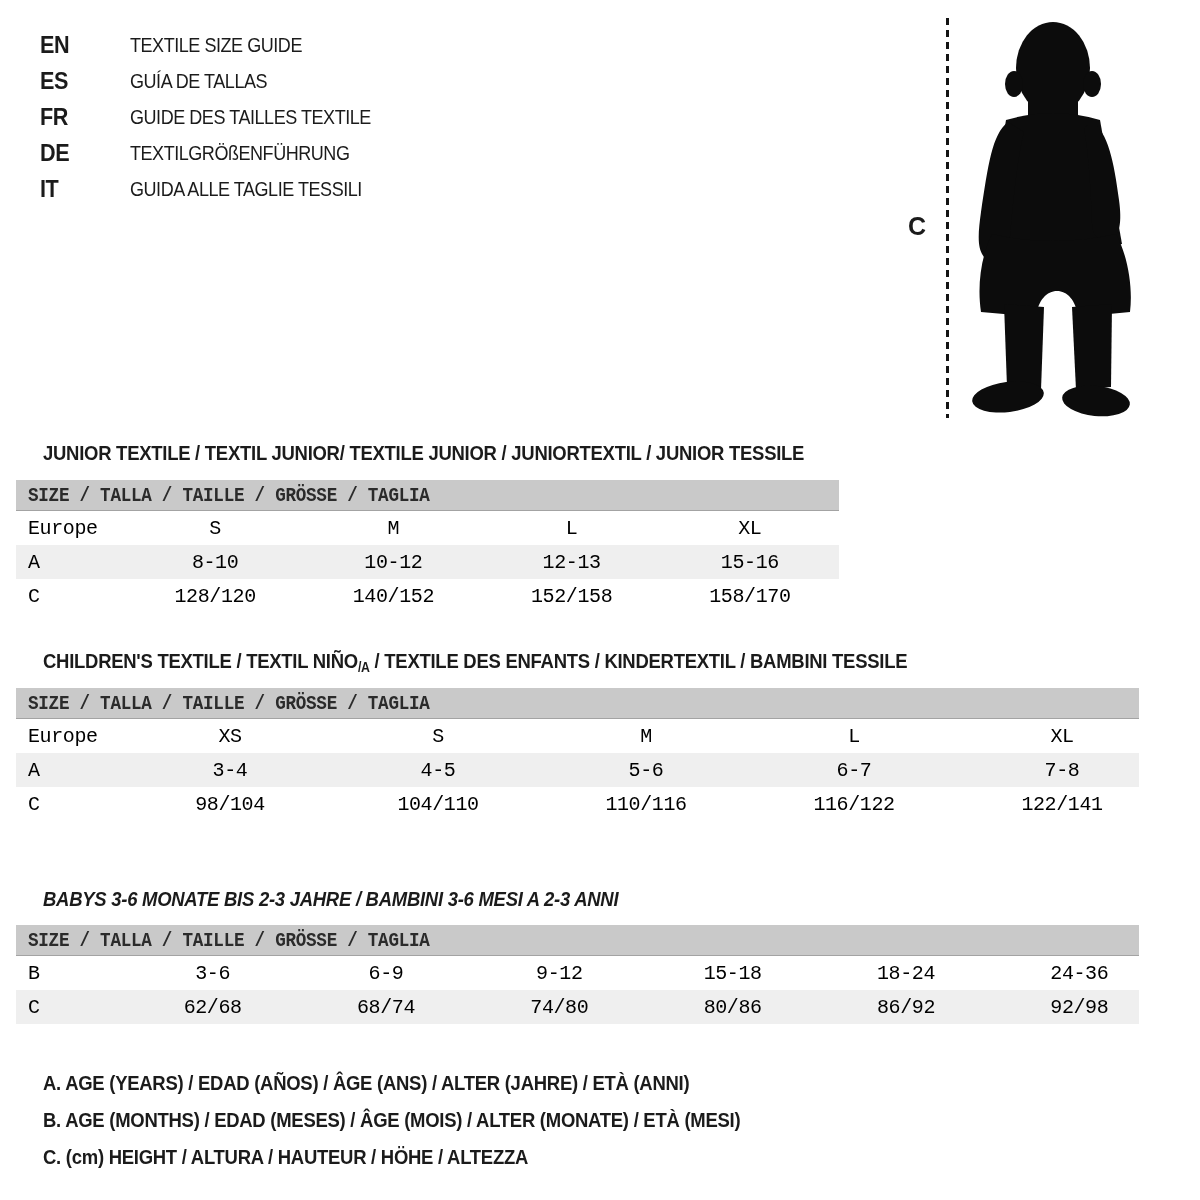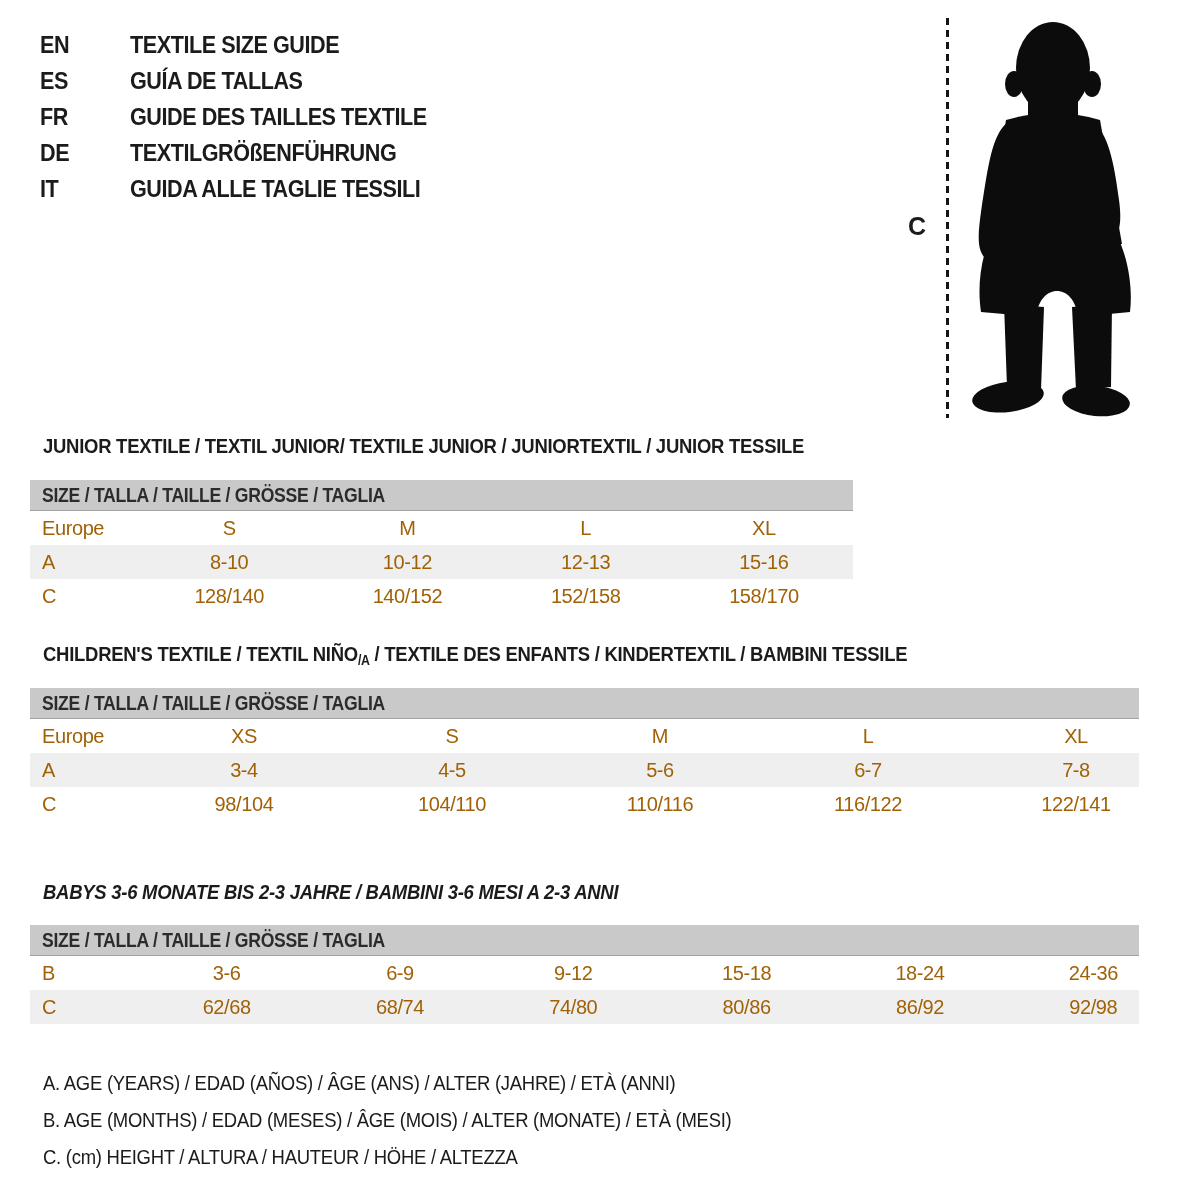--- a/index.html
+++ b/index.html
@@ -11,51 +11,51 @@
     height: 1200px;
     background: #ffffff;
     overflow: hidden;
   }
   .cond { display: inline-block; transform: scaleX(0.88); transform-origin: left center; white-space: nowrap; }
 
   
   .lang-list { position: absolute; left: 40px; top: 27px; }
   .lang-row { display: flex; height: 36px; align-items: center; }
   .lang-code { width: 90px; font-weight: 700; font-size: 24px; letter-spacing: -0.5px; }
-  .lang-title { font-weight: 700; font-size: 24px; letter-spacing: -0.5px; text-align: right; }
+  .lang-title { font-weight: 400; font-size: 20px; letter-spacing: -0.5px; text-align: right; }
   .lang-code .cond, .lang-title .cond { transform: scaleX(0.9); }
 
   
   .figure { position: absolute; left: 0; top: 0; }
   .height-label { position: absolute; left: 908px; top: 212px; font-weight: 700; font-size: 25px; }
   .dashed-line {
     position: absolute; left: 946px; top: 18px; width: 3px; height: 400px;
     background-image: repeating-linear-gradient(to bottom, #141414 0px, #141414 7px, transparent 7px, transparent 12px);
   }
   .toddler-svg { position: absolute; left: 962px; top: 16px; }
 
   
-  .section-heading { position: absolute; left: 43px; font-weight: 700; font-size: 21px; letter-spacing: -0.3px; white-space: nowrap; }
+  .section-heading { position: absolute; left: 43px; font-weight: 700; font-size: 21px; letter-spacing: -0.3px; white-space: nowrap; margin-top: 7px; }
   .sub-small { font-size: 14px; position: relative; top: 4px; }
 
   
-  .tbl { position: absolute; left: 30px; }
+  .tbl { position: absolute; left: 16px; font-family: Liberation Mono, monospace; }
   .tbl-header {
     height: 31px; background: #c9c9c9; border-bottom: 1px solid #a3a3a3;
     display: flex; align-items: center; padding-left: 12px;
     font-weight: 700; font-size: 20px; color: #2b2b2b; letter-spacing: -0.3px;
   }
-  .tbl-row { display: flex; height: 34px; align-items: center; font-size: 20px; letter-spacing: -0.4px; color: #a16207; }
+  .tbl-row { display: flex; height: 34px; align-items: center; font-size: 20px; letter-spacing: -0.4px; color: #000000; }
   .tbl-row.alt { background: #efefef; }
   .cell-label { width: 110px; padding-left: 12px; text-align: left; }
   .cell-val { flex: 1; text-align: center; }
 
   
   .legend { position: absolute; left: 43px; top: 1064px; }
-  .legend-line { height: 37px; display: flex; align-items: center; font-weight: 400; font-size: 21px; letter-spacing: -0.3px; white-space: nowrap; }
+  .legend-line { height: 37px; display: flex; align-items: center; font-weight: 700; font-size: 21px; letter-spacing: -0.3px; white-space: nowrap; }
 </style>
 </head>
 <body>
 
 <div class="page">
 
   <div class="lang-list">
     <div class="lang-row">
       <span class="lang-code"><span class="cond">EN</span></span>
       <span class="lang-title"><span class="cond">TEXTILE SIZE GUIDE</span></span>
@@ -123,21 +123,21 @@
     </div>
     <div class="tbl-row alt">
       <span class="cell-label">A</span>
       <span class="cell-val">8-10</span>
       <span class="cell-val">10-12</span>
       <span class="cell-val">12-13</span>
       <span class="cell-val">15-16</span>
     </div>
     <div class="tbl-row">
       <span class="cell-label">C</span>
-      <span class="cell-val">128/140</span>
+      <span class="cell-val">128/120</span>
       <span class="cell-val">140/152</span>
       <span class="cell-val">152/158</span>
       <span class="cell-val">158/170</span>
     </div>
   </div>
 
   <div class="section-heading" style="top:642px;">
     <span class="cond"><span>CHILDREN'S TEXTILE / TEXTIL NIÑO</span><span class="sub-small">/A</span><span> / TEXTILE DES ENFANTS / KINDERTEXTIL / BAMBINI TESSILE</span></span>
   </div>
 

